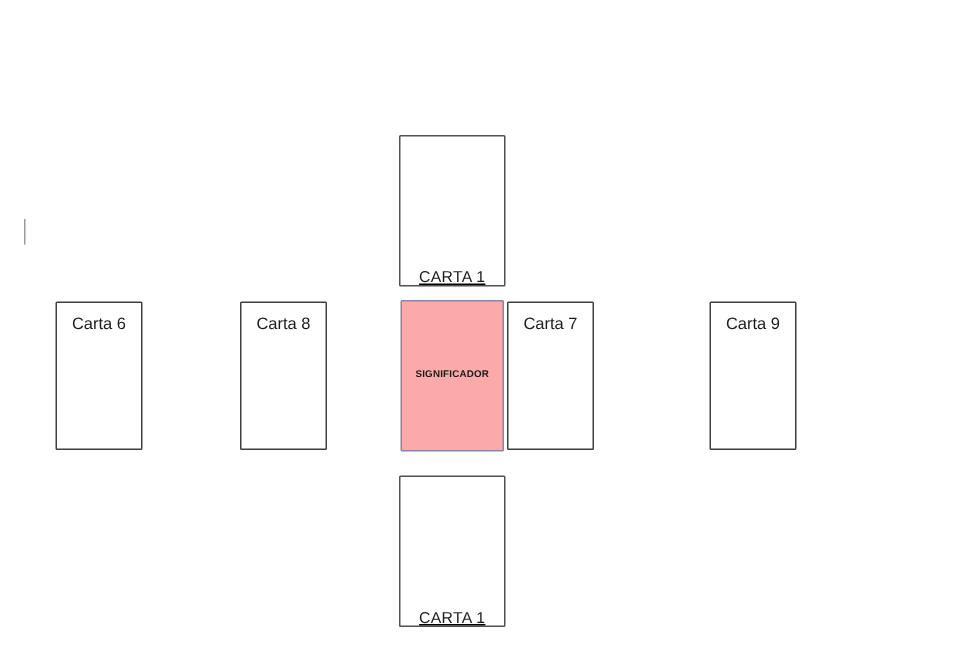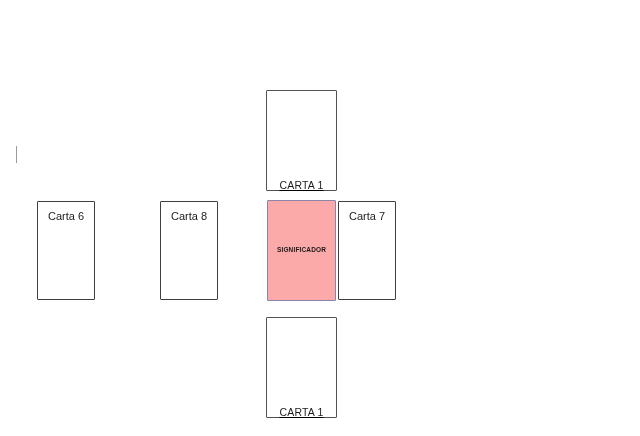--- a/index.html
+++ b/index.html
@@ -130,19 +130,22 @@
 
   <div class="card card-significator">
     <span class="card-label">SIGNIFICADOR</span>
   </div>
 
   <div class="card card-row" style="left:338px;">
     <span class="card-label">Carta 7</span>
   </div>
 
 
+  <div class="card card-row" style="left:473px;">
+    <span class="card-label">Carta 9</span>
+  </div>
 
 
   <div class="card card-cross card-bottom">
     <span class="card-label">CARTA 1</span>
   </div>
 
 </div>
 
 </body></html>

